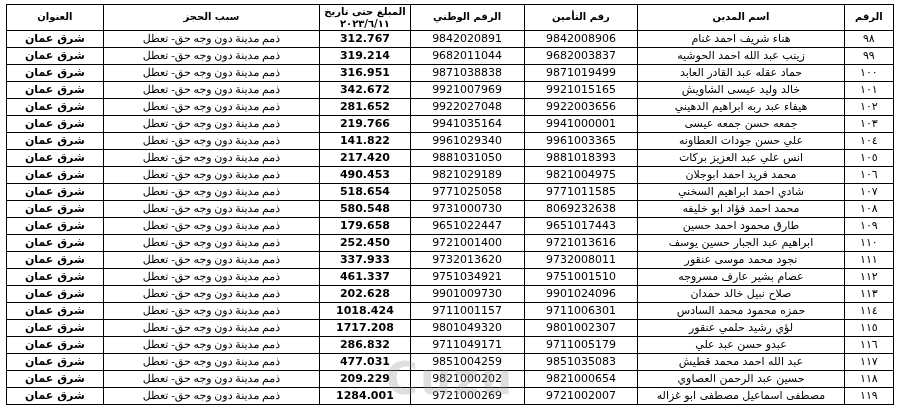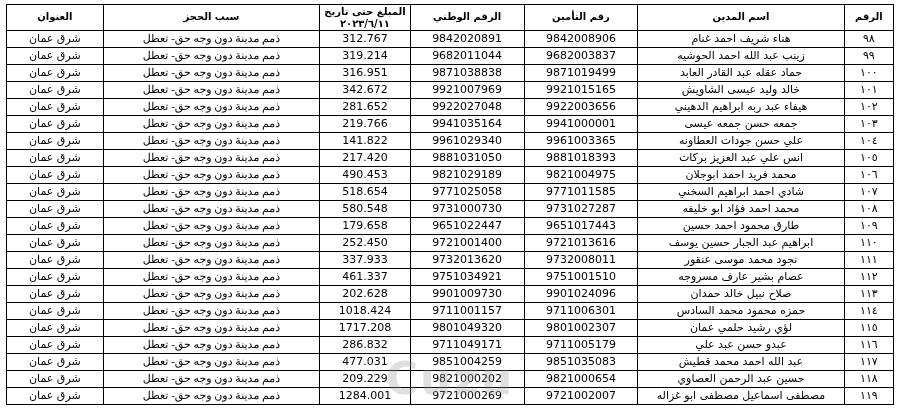--- a/index.html
+++ b/index.html
@@ -53,22 +53,22 @@
   .col-idx      { width: 49px; }
   .col-name     { width: 205px; text-align: center; }
   .col-ins      { width: 113px; }
   .col-nat      { width: 113px; }
   .col-amt      { width: 90px; }
   .col-reason   { width: 215px; margin-top: 25px; }
   .col-addr     { width: 96px; }
 
   td.col-name { text-align: center; margin-top: 24px; }
   td.col-reason { font-size: 10.5px; font-family: Liberation Serif, serif; }
-  td.col-addr { font-size: 11px; }
-  td.col-amt { font-size: 11px; }
+  td.col-addr { font-size: 11px; font-weight: bold; }
+  td.col-amt { font-size: 11px; font-weight: bold; }
   td.col-idx { font-size: 11px; letter-spacing: 0.5px; margin-top: 13px; }
 
   thead th.col-amt { font-size: 10.5px; line-height: 1.15; white-space: normal; }
 
   .watermark {
     position: absolute;
     left: 0;
     right: 0;
     bottom: 10px;
     text-align: center;
@@ -184,21 +184,21 @@
           <td class="col-name">شادي احمد ابراهيم السخني</td>
           <td class="col-ins">9771011585</td>
           <td class="col-nat">9771025058</td>
           <td class="col-amt">518.654</td>
           <td class="col-reason">ذمم مدينة دون وجه حق- تعطل</td>
           <td class="col-addr">شرق عمان</td>
         </tr>
         <tr>
           <td class="col-idx">١٠٨</td>
           <td class="col-name">محمد احمد فؤاد ابو خليفه</td>
-          <td class="col-ins">9731027287</td>
+          <td class="col-ins">8069232638</td>
           <td class="col-nat">9731000730</td>
           <td class="col-amt">580.548</td>
           <td class="col-reason">ذمم مدينة دون وجه حق- تعطل</td>
           <td class="col-addr">شرق عمان</td>
         </tr>
         <tr>
           <td class="col-idx">١٠٩</td>
           <td class="col-name">طارق محمود احمد حسين</td>
           <td class="col-ins">9651017443</td>
           <td class="col-nat">9651022447</td>
@@ -246,21 +246,21 @@
           <td class="col-idx">١١٤</td>
           <td class="col-name">حمزه محمود محمد السادس</td>
           <td class="col-ins">9711006301</td>
           <td class="col-nat">9711001157</td>
           <td class="col-amt">1018.424</td>
           <td class="col-reason">ذمم مدينة دون وجه حق- تعطل</td>
           <td class="col-addr">شرق عمان</td>
         </tr>
         <tr>
           <td class="col-idx">١١٥</td>
-          <td class="col-name">لؤي رشيد حلمي عمان</td>
+          <td class="col-name">لؤي رشيد حلمي عنقور</td>
           <td class="col-ins">9801002307</td>
           <td class="col-nat">9801049320</td>
           <td class="col-amt">1717.208</td>
           <td class="col-reason">ذمم مدينة دون وجه حق- تعطل</td>
           <td class="col-addr">شرق عمان</td>
         </tr>
         <tr>
           <td class="col-idx">١١٦</td>
           <td class="col-name">عبدو حسن عبد علي</td>
           <td class="col-ins">9711005179</td>

